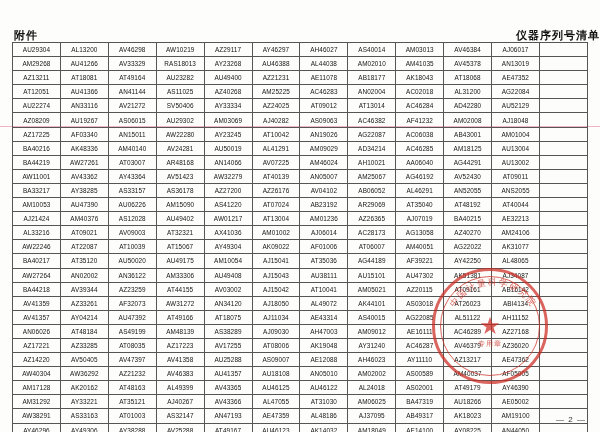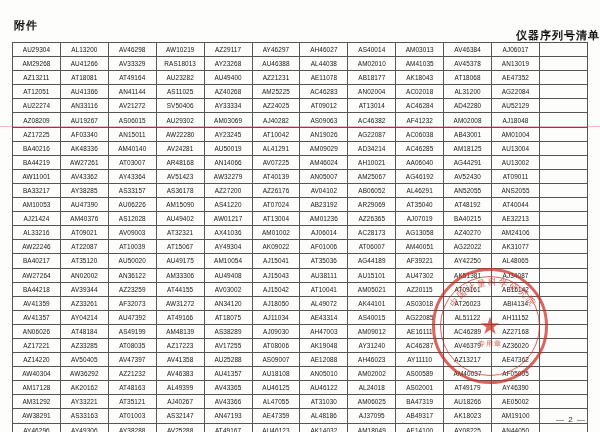--- a/index.html
+++ b/index.html
@@ -16,21 +16,21 @@
     overflow: hidden;
   }
   .page {
     position: absolute;
     inset: 0;
     background: #fdfdfb;
   }
   .attach-title {
     position: absolute;
     left: 14px;
-    top: 18px;
+    top: 28px;
     font-size: 11px;
     font-weight: bold;
     letter-spacing: 1px;
     font-family: Liberation Serif, serif;
     color: #111;
   }
   .doc-title {
     position: absolute;
     left: 0;
     right: 0;

